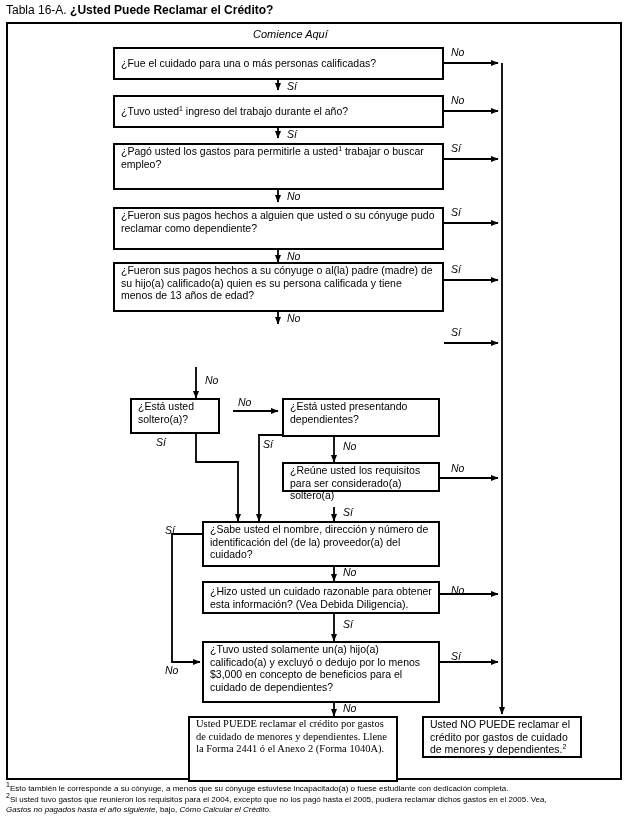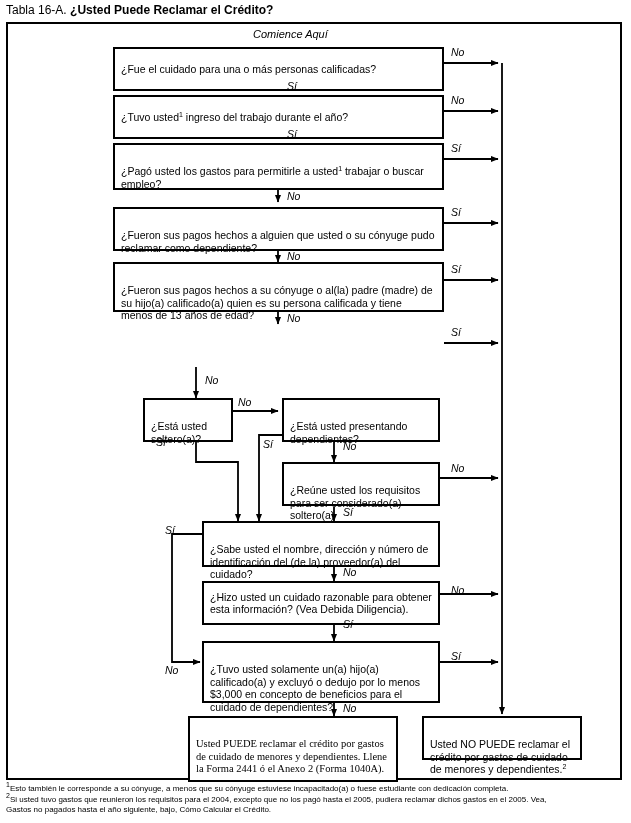--- a/index.html
+++ b/index.html
@@ -8,30 +8,30 @@
 
   #title{position:absolute;left:6px;top:3px;font-size:12px;color:#000;white-space:nowrap;}
   #title .tlabel{font-weight:normal;}
   #title .tbold{font-weight:bold;}
 
   #frame{position:absolute;left:6px;top:22px;width:616px;height:758px;border:2px solid #000;box-sizing:border-box;background:#fff;}
 
   #svg-layer{position:absolute;left:0;top:0;width:631px;height:823px;pointer-events:none;}
 
   .box{position:absolute;border:2px solid #000;box-sizing:border-box;background:#fff;
-       font-size:10.5px;line-height:12.5px;color:#000;padding:20px 6px;}
+       font-size:10.5px;line-height:12.5px;color:#000;padding:0 6px;}
   .box.small{font-size:10.5px;}
   .edge-label{position:absolute;font-size:10.5px;font-style:italic;color:#000;white-space:nowrap;}
   .start-label{position:absolute;font-size:11px;font-style:italic;color:#000;white-space:nowrap;}
 
   sup{font-size:7px;vertical-align:super;line-height:0;}
 
   #footnotes{position:absolute;left:6px;top:784px;width:620px;font-size:8px;line-height:10.5px;color:#000;}
   #footnotes .fn{margin-bottom:0px;}
-  #footnotes .it{}
+  #footnotes .it{font-style:italic;}
 </style>
 </head>
 <body>
 
 <div id="page">
 
   <div id="title">
     <span class="tlabel">Tabla  16-A. </span><span class="tbold">¿Usted Puede Reclamar el Crédito?</span>
   </div>
 
@@ -105,21 +105,21 @@
 
   <div class="box" style="left:113px;top:207px;width:331px;height:43px;">
     <span>¿Fueron sus pagos hechos a alguien que usted o su cónyuge pudo reclamar como dependiente?</span>
   </div>
 
   <div class="box" style="left:113px;top:262px;width:331px;height:50px;">
     <span>¿Fueron sus pagos hechos a su cónyuge o al(la) padre (madre) de su hijo(a) calificado(a) quien es su persona calificada y tiene menos de 13 años de edad?</span>
   </div>
 
 
-  <div class="box small" style="left:143px;top:398px;width:90px;height:36px;">
+  <div class="box small" style="left:130px;top:398px;width:90px;height:36px;">
     <span>¿Está usted soltero(a)?</span>
   </div>
 
   <div class="box small" style="left:282px;top:398px;width:158px;height:39px;">
     <span>¿Está usted presentando dependientes?</span>
   </div>
 
   <div class="box small" style="left:282px;top:462px;width:158px;height:30px;">
     <span>¿Reúne usted los requisitos para ser considerado(a) soltero(a)</span>
   </div>

